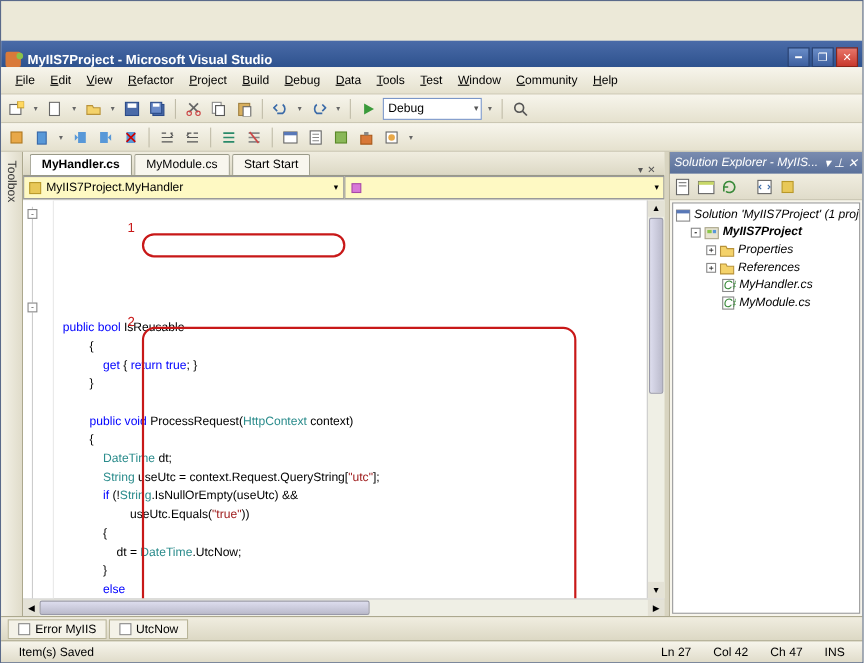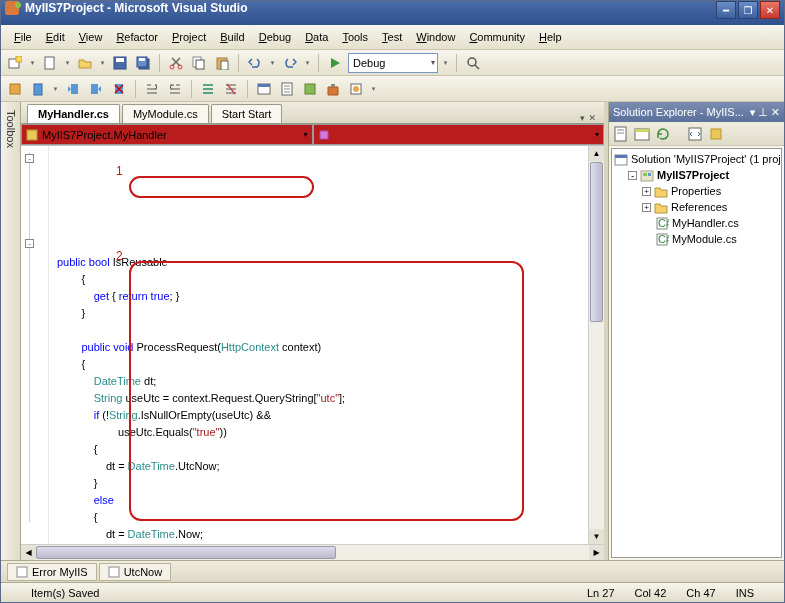--- a/index.html
+++ b/index.html
@@ -1,17 +1,17 @@
 <!DOCTYPE html>
 <html><head>
 <meta charset="utf-8">
 <style>
 * { margin: 0; padding: 0; box-sizing: border-box; font-family: "Segoe UI", Tahoma, sans-serif; font-size: 11px; }
 body { background: #ece9d8; width: 785px; height: 603px; overflow: hidden; display: flex; flex-direction: column; border: 1px solid #5a6a8a; }
-.titlebar { height: 24px; background: linear-gradient(#4a6ba8, #2e528e); color: #fff; display: flex; align-items: flex-start; padding: 0 4px; }
+.titlebar { height: 24px; background: linear-gradient(#4a6ba8, #2e528e); color: #fff; display: flex; align-items: flex-end; padding: 0 4px; margin-top: 36px; }
 .titlebar .icon { width: 14px; height: 14px; background: #d97a3a; border-radius: 2px; margin-right: 6px; position: relative; }
 .titlebar .icon::after { content: ""; position: absolute; width: 6px; height: 6px; background: #8bc34a; border-radius: 50%; top: 1px; right: -2px; }
 .titlebar-title { flex: 1; font-weight: bold; font-size: 12px; }
 .titlebar-btns { display: flex; gap: 2px; }
 .titlebar-btn { width: 20px; height: 18px; background: linear-gradient(#6a8dc8,#3d5f9e); border: 1px solid #2a4270; color: #fff; display: flex; align-items: center; justify-content: center; font-size: 10px; cursor: pointer; }
 .titlebar-btn.close { background: linear-gradient(#e8766a,#c8382c); border-color: #8a2518; }
 .menubar { height: 22px; background: linear-gradient(#f7f5ec,#e5e1ce); display: flex; align-items: center; padding: 12px 6px; border-bottom: 1px solid #c8c4b0; }
 .menubar span { padding: 0 7px; cursor: pointer; }
 .menubar span u { text-decoration: underline; }
 .toolbar { height: 26px; background: linear-gradient(#f7f5ec,#e5e1ce); display: flex; align-items: center; padding: 0 4px; gap: 3px; border-bottom: 1px solid #c8c4b0; }
@@ -22,55 +22,55 @@
 .combo::after { content: "▾"; position: absolute; right: 2px; font-size: 8px; color: #555; }
 .main { flex: 1; display: flex; overflow: hidden; }
 .toolbox-tab { width: 20px; background: linear-gradient(90deg,#f4f2e8,#e0dcca); border-right: 1px solid #aca88e; writing-mode: vertical-rl; text-orientation: mixed; display: flex; align-items: center; padding-top: 8px; font-size: 10px; color: #333; cursor: pointer; }
 .doc-area { flex: 1; display: flex; flex-direction: column; background: #fff; }
 .doc-tabs { height: 22px; background: linear-gradient(#f0ede0,#dcd8c4); display: flex; align-items: flex-end; padding: 0 6px; border-bottom: 1px solid #998; }
 .doc-tab { padding: 3px 10px; background: #f8f6ee; border: 1px solid #998; border-bottom: none; margin-right: 2px; cursor: pointer; font-size: 11px; border-radius: 2px 2px 0 0; }
 .doc-tab.active { background: #fff; font-weight: bold; }
 .doc-tabs-ctrl { margin-left: auto; display: flex; gap: 4px; padding-right: 2px; }
 .doc-tabs-ctrl span { font-size: 9px; cursor: pointer; color: #555; }
 .nav-bar { height: 22px; display: flex; border-bottom: 1px solid #c0c0c0; }
-.nav-combo { flex: 1; background: #b91c1c; border: 1px solid #9a9a9a; display: flex; align-items: center; padding: 0 4px; font-size: 11px; position: relative; }
+.nav-combo { flex: 1; background: #fef9c3; border: 1px solid #9a9a9a; display: flex; align-items: center; padding: 0 4px; font-size: 11px; position: relative; }
 .nav-combo::after { content: "▾"; position: absolute; right: 4px; font-size: 8px; }
 .nav-combo .nicon { width: 12px; height: 12px; margin-right: 4px; }
 .code-wrap { flex: 1; display: flex; overflow: hidden; position: relative; }
 .gutter { width: 28px; background: #fff; border-right: 1px solid #e8e8e8; position: relative; }
 .outline-box { position: absolute; left: 4px; width: 9px; height: 9px; border: 1px solid #888; font-size: 8px; line-height: 7px; text-align: center; color: #555; background: #fff; cursor: pointer; }
 .outline-line { position: absolute; left: 8px; width: 1px; background: #ccc; }
 .code { flex: 1; font-family: Consolas, "Courier New", monospace; font-size: 13px; line-height: 17px; padding: 6px 0 0 8px; white-space: pre; color: #000; overflow: hidden; position: relative; }
 .kw { color: #0000ff; }
 .typ { color: #2b8c8c; }
 .str { color: #a02020; }
 .annot { position: absolute; border: 2px solid #c81818; border-radius: 12px; pointer-events: none; }
 .annot-num { position: absolute; color: #c81818; font-size: 12px; font-family: Arial; pointer-events: none; }
 .scroll-v { width: 16px; background: #efefe5; border-left: 1px solid #ccc; position: relative; }
 .scroll-v .thumb { position: absolute; left: 1px; right: 1px; background: linear-gradient(90deg,#dde,#bbc); border: 1px solid #99a; border-radius: 2px; top: 16px; height: 160px; }
 .scroll-v .arr { position: absolute; left: 0; right: 0; height: 15px; background: #e4e2d6; display: flex; align-items: center; justify-content: center; font-size: 8px; cursor: pointer; }
 .scroll-h { height: 16px; background: #efefe5; border-top: 1px solid #ccc; display: flex; }
 .scroll-h .arr { width: 15px; background: #e4e2d6; display: flex; align-items: center; justify-content: center; font-size: 8px; cursor: pointer; }
 .scroll-h .track { flex: 1; position: relative; }
 .scroll-h .thumb { position: absolute; top: 1px; bottom: 1px; left: 0; width: 300px; background: linear-gradient(#dde,#bbc); border: 1px solid #99a; border-radius: 2px; }
 .splitter { width: 4px; background: #d8d4c0; cursor: ew-resize; }
-.panel { width: 176px; background: #f7f5ec; display: flex; flex-direction: column; border-left: 1px solid #aca88e; }
+.panel { width: 176px; background: #f7f5ec; display: flex; flex-direction: column; border-left: 1px solid #aca88e; font-style: italic; }
 .panel-title { height: 20px; background: linear-gradient(#7a8cb0,#5a709a); color: #fff; display: flex; align-items: center; padding: 0 4px; font-size: 11px; }
 .panel-title .ctrl { margin-left: auto; display: flex; gap: 3px; font-size: 9px; }
 .panel-toolbar { height: 24px; background: linear-gradient(#f0ede0,#e0dcca); display: flex; align-items: center; padding: 0 4px; gap: 5px; border-bottom: 1px solid #c8c4b0; }
 .panel-toolbar span { width: 16px; height: 16px; cursor: pointer; }
 .tree { flex: 1; background: #fff; border: 1px solid #9a9a9a; margin: 2px; overflow: hidden; padding: 2px; font-size: 11px; }
 .tree-row { display: flex; align-items: center; height: 16px; white-space: nowrap; }
 .tree-row .ind { display: inline-block; }
 .tree-row .exp { width: 9px; height: 9px; border: 1px solid #888; font-size: 8px; line-height: 7px; text-align: center; margin-right: 3px; cursor: pointer; }
 .tree-row .ticon { width: 14px; height: 13px; margin-right: 3px; }
 .tree-row.bold { font-weight: bold; }
 .bottom-tabs { height: 22px; background: linear-gradient(#f0ede0,#dcd8c4); display: flex; align-items: center; padding: 0 6px; border-top: 1px solid #aca88e; gap: 2px; }
 .bottom-tab { padding: 2px 8px; border: 1px solid #b8b498; background: #f4f2e8; display: flex; align-items: center; gap: 4px; cursor: pointer; font-size: 11px; }
-.statusbar { height: 20px; background: linear-gradient(#f7f5ec,#e0dcca); display: flex; align-items: center; padding: 0 20px; font-size: 11px; border-top: 1px solid #aca88e; }
+.statusbar { height: 20px; background: linear-gradient(#f7f5ec,#e0dcca); display: flex; align-items: center; padding: 0 6px; font-size: 11px; border-top: 1px solid #aca88e; }
 .statusbar div { padding: 0 10px; }
 .statusbar .spacer { flex: 1; }
 svg { display: block; }
 </style>
 </head>
 <body>
 
 <div class="titlebar">
   <div class="icon"></div>
   <div class="titlebar-title">MyIIS7Project - Microsoft Visual Studio</div>

